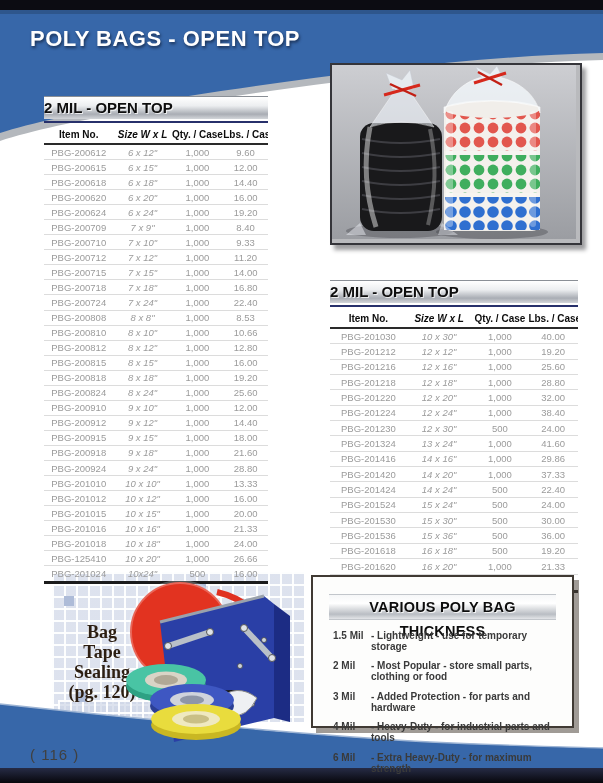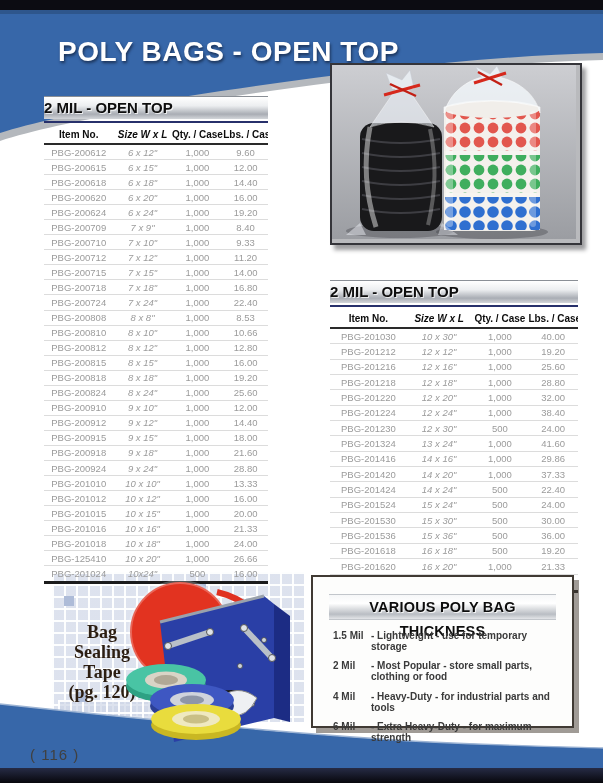--- a/index.html
+++ b/index.html
@@ -2,22 +2,22 @@
 <html><head>
 <meta charset="utf-8">
 <style>
   html,body{margin:0;padding:0;background:#666;}
   .page{position:relative;width:603px;height:783px;background:#ffffff;overflow:hidden;
         font-family:"Liberation Sans",sans-serif;}
   .abs{position:absolute;}
 
   
   .banner-svg{left:0;top:0;z-index:1;}
-  .page-title{left:30px;top:36px;z-index:2;color:#ffffff;font-size:28px;font-weight:bold;
-              letter-spacing:0.5px;text-shadow:1px 2px 3px rgba(10,20,40,0.65);margin-left:28px;}
+  .page-title{left:30px;top:26px;z-index:2;color:#ffffff;font-size:22px;font-weight:bold;
+              letter-spacing:0.5px;text-shadow:1px 2px 3px rgba(10,20,40,0.65);}
 
   
   .ptable{z-index:2;background:transparent;}
   .tbar{height:22px;line-height:22px;text-align:left;font-weight:bold;font-size:15px;color:#0e0e0e;
         background:linear-gradient(180deg,#ffffff 0%,#eceef0 40%,#a9adb4 78%,#d3d6da 100%);
         border-top:1px solid #8a8f96;text-shadow:1px 1px 0 rgba(255,255,255,0.75);margin-top:28px;}
   .navline{height:2px;background:#27306b;margin-top:2px;}
   .thead{display:flex;align-items:center;height:18px;border-bottom:2px solid #2a2a2a;margin-top:2px;}
   .thead .tc{font-size:10px;font-weight:bold;color:#0c0c0c;}
   .tbody{border-bottom:3px solid #1b1b1b;}
@@ -443,22 +443,22 @@
   <div class="abs mosaic m2"></div>
   <div class="mcell" style="left:64px;top:596px;"></div>
   <div class="mcell" style="left:196px;top:584px;"></div>
   <div class="mcell" style="left:244px;top:620px;"></div>
   <div class="mcell" style="left:76px;top:692px;"></div>
   <div class="mcell" style="left:160px;top:708px;"></div>
   <div class="mcell" style="left:100px;top:736px;"></div>
 
   <div class="abs tape-text">
     <div>Bag</div>
+    <div>Tape</div>
     <div>Sealing</div>
-    <div>Tape</div>
     <div>(pg. 120)</div>
   </div>
 
   <svg class="abs bottom-svg" width="603" height="93" viewBox="0 0 603 93">
     <defs>
       <linearGradient id="dk" x1="0" y1="0" x2="0" y2="1">
         <stop offset="0" stop-color="#262b45"></stop>
           <stop offset="1" stop-color="#07070c"></stop>
       </linearGradient>
     </defs>
@@ -508,20 +508,24 @@
     <div class="thick-list">
       <div class="thick-row">
         <div class="thick-mil">1.5 Mil</div>
         <div class="thick-desc">- Lightweight - use for temporary storage</div>
       </div>
       <div class="thick-row">
         <div class="thick-mil">2 Mil</div>
         <div class="thick-desc">- Most Popular - store small parts, clothing or food</div>
       </div>
       <div class="thick-row">
+        <div class="thick-mil">3 Mil</div>
+        <div class="thick-desc">- Added Protection - for parts and hardware</div>
+      </div>
+      <div class="thick-row">
         <div class="thick-mil">4 Mil</div>
         <div class="thick-desc">- Heavy-Duty - for industrial parts and tools</div>
       </div>
       <div class="thick-row">
         <div class="thick-mil">6 Mil</div>
         <div class="thick-desc">- Extra Heavy-Duty - for maximum strength</div>
       </div>
     </div>
   </div>
 

